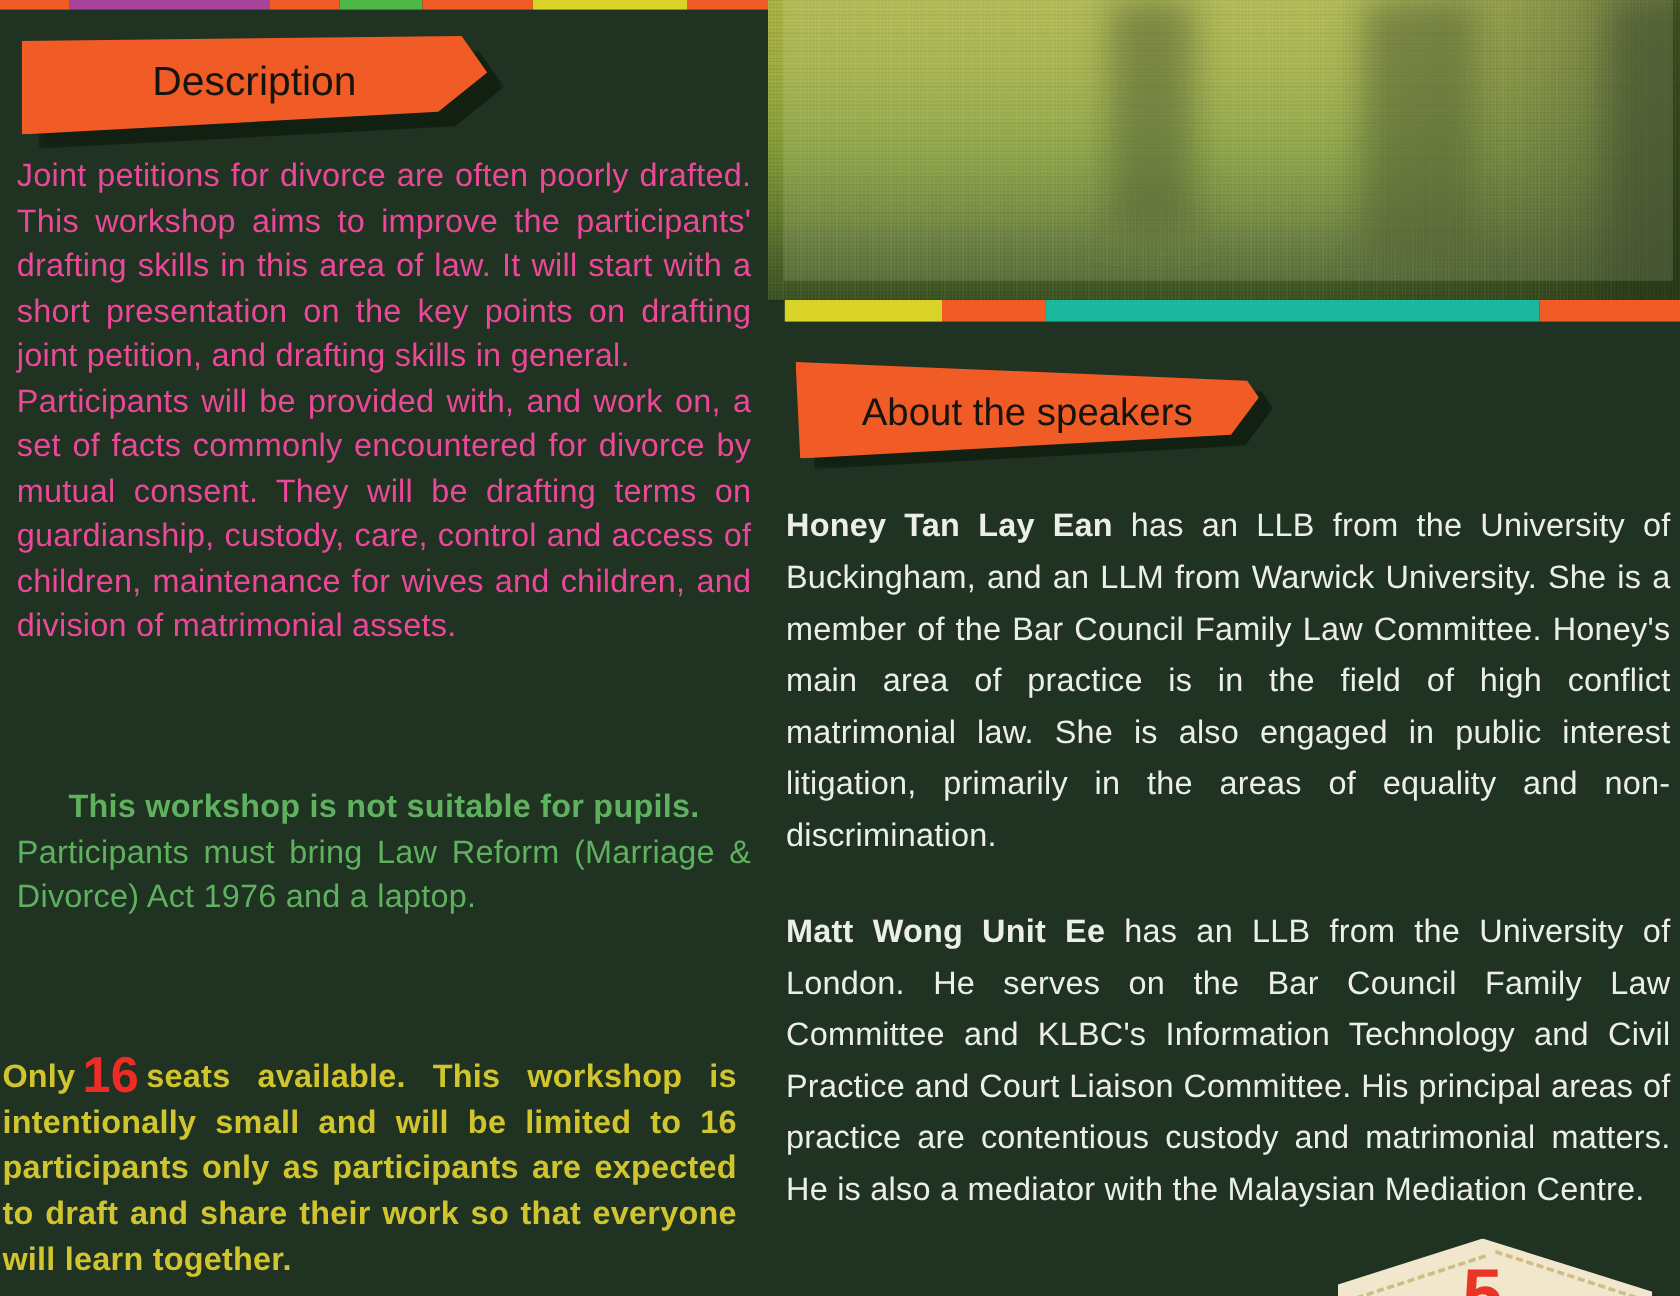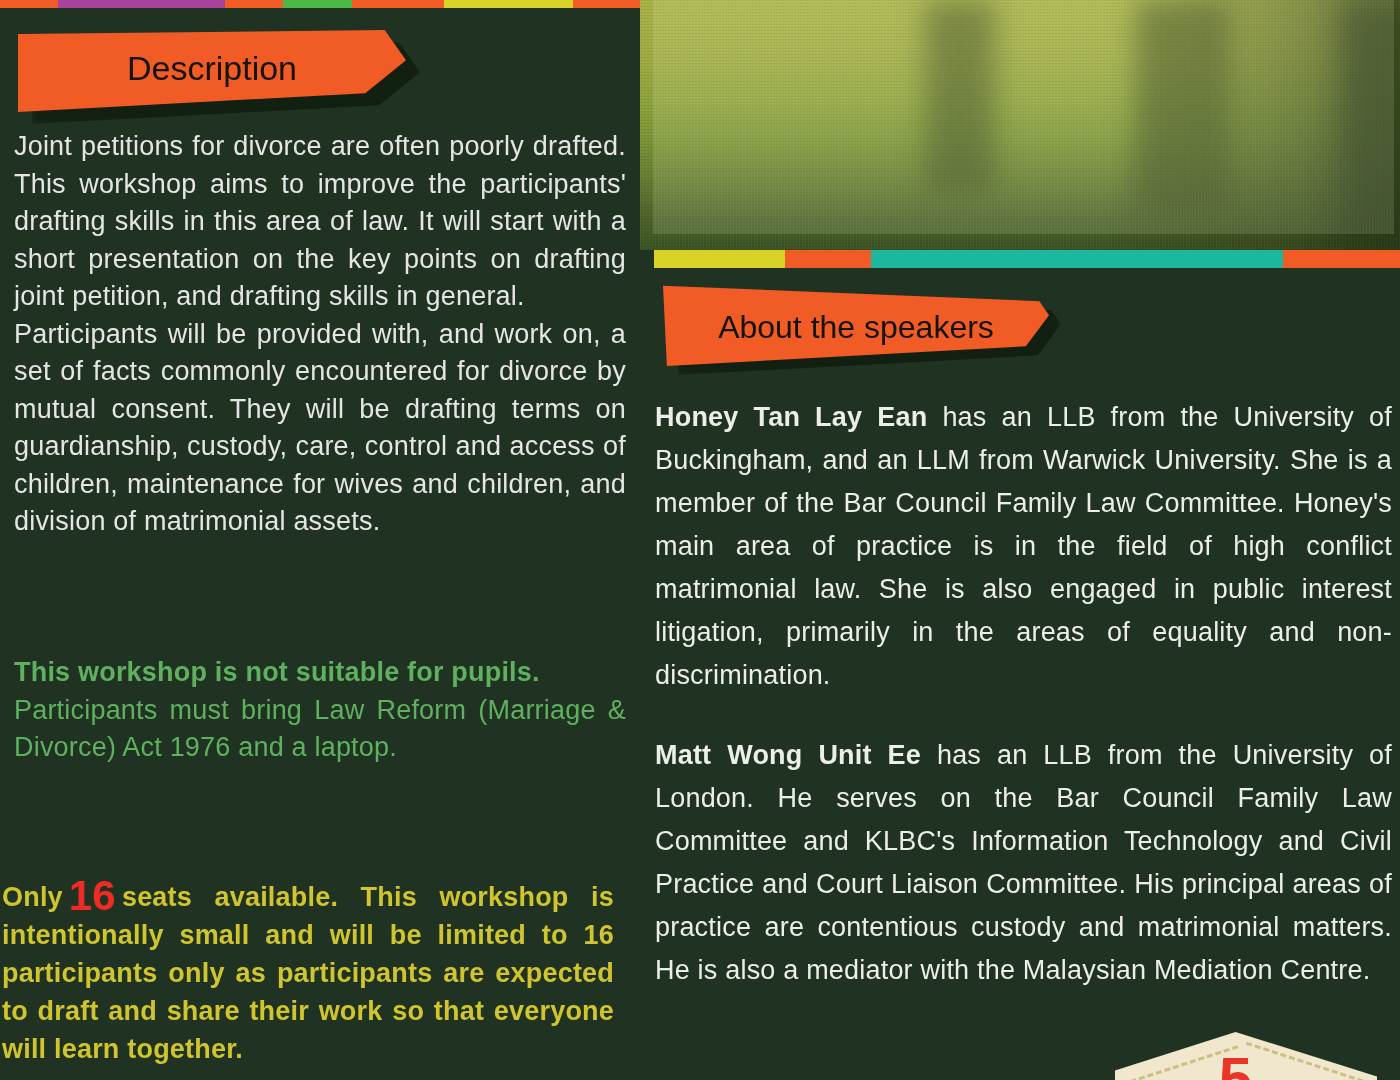--- a/index.html
+++ b/index.html
@@ -59,53 +59,53 @@
   .banner{position:absolute;}
   .banner .shape,.banner .shadow{position:absolute;inset:0;}
   .banner .shadow{background:rgba(8,18,8,0.55);filter:blur(3px);}
   .banner .shape{background:#f15b26;display:flex;align-items:center;justify-content:center;color:#15140f;}
   .banner-desc{left:18px;top:30px;width:388px;height:82px;text-align:center;}
   .banner-desc .shape,.banner-desc .shadow{
     clip-path:polygon(0 5%, 94.5% 0, 100% 37%, 89.5% 77%, 0 100%);
   }
   .banner-desc .shadow{transform:translate(14px,12px);}
   .banner-desc .shape{font-size:34px;padding-bottom:6px;}
-  .banner-spk{left:663px;top:284px;width:386px;height:82px;}
+  .banner-spk{left:663px;top:300px;width:386px;height:82px;}
   .banner-spk .shape,.banner-spk .shadow{
     clip-path:polygon(0 2%, 97.5% 21%, 100% 38%, 94% 76%, 1% 100%);
   }
   .banner-spk .shadow{transform:translate(12px,9px);}
   .banner-spk .shape{font-size:32px;padding-top:4px;}
   
   .left-text{
     position:absolute;left:14px;top:128px;width:612px;
-    color:#e5e5e5;font-size:27px;line-height:37.5px;
+    color:#ec4899;font-size:27px;line-height:37.5px;
     text-align:justify;letter-spacing:0.2px;
   }
   .left-text p{margin:0;}
   .attend{
     position:absolute;left:14px;top:654px;width:612px;
     color:#5fb160;font-size:27px;line-height:37.5px;
     text-align:justify;letter-spacing:0.2px;
   }
-  .attend .bold-line{font-weight:bold;text-align:left;}
+  .attend .bold-line{font-weight:bold;text-align:center;}
   .seats{
     position:absolute;left:2px;top:878px;width:612px;
     color:#d0c52f;font-size:27px;line-height:38px;
     font-weight:bold;text-align:justify;letter-spacing:0.2px;
   }
   .seats .count{
     color:#ee2b26;font-size:42px;line-height:0;
     padding:0 6px;vertical-align:-4px;
   }
   
   .bio{
     position:absolute;left:655px;width:737px;
     color:#ecefe9;font-size:27px;line-height:43px;
-    text-align:justify;letter-spacing:0.2px;
+    text-align:justify;letter-spacing:0.2px;margin-top:21px;
   }
   .bio-1{top:396px;}
   .bio-2{top:734px;}
   .bio .name{font-weight:bold;}
   
   .badge{
     position:absolute;left:1115px;top:1026px;width:262px;height:120px;
     background:#f0e7cd;
     clip-path:polygon(46% 5%, 100% 42%, 100% 100%, 0 100%, 0 37%);
   }

